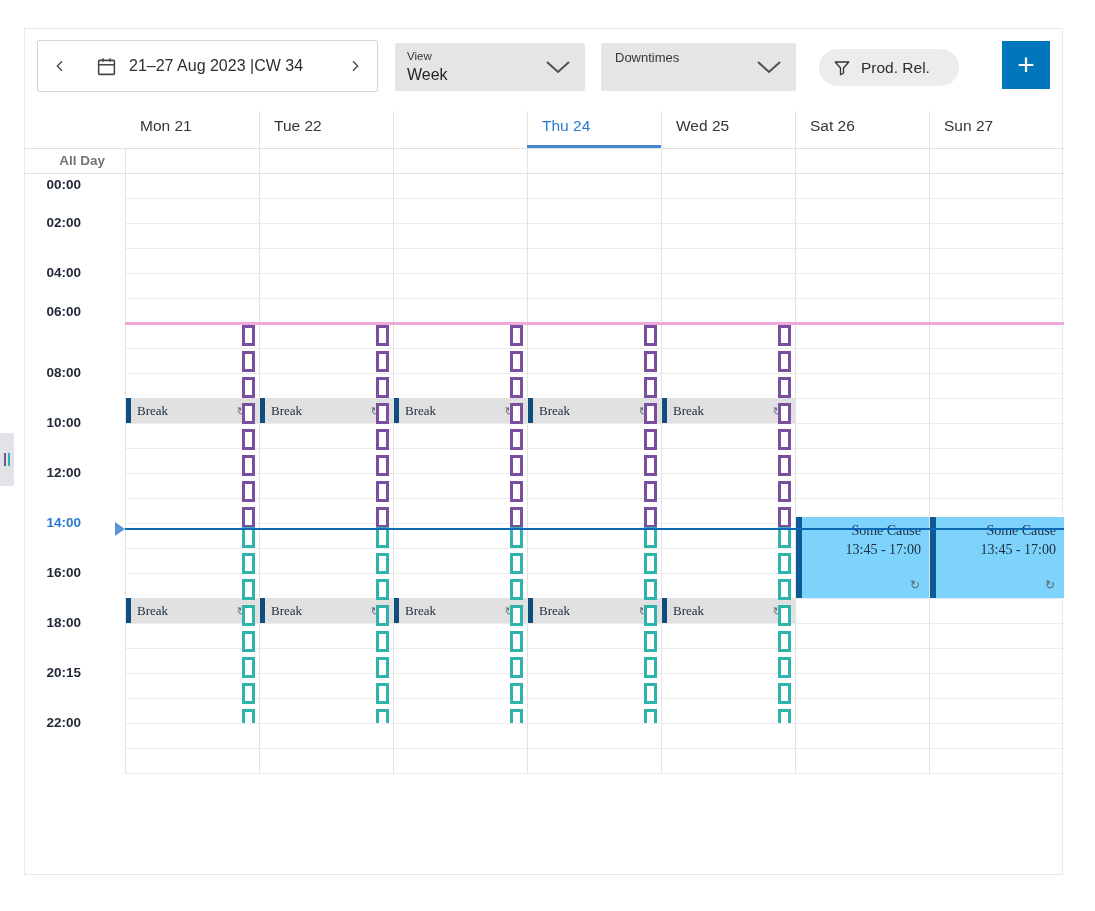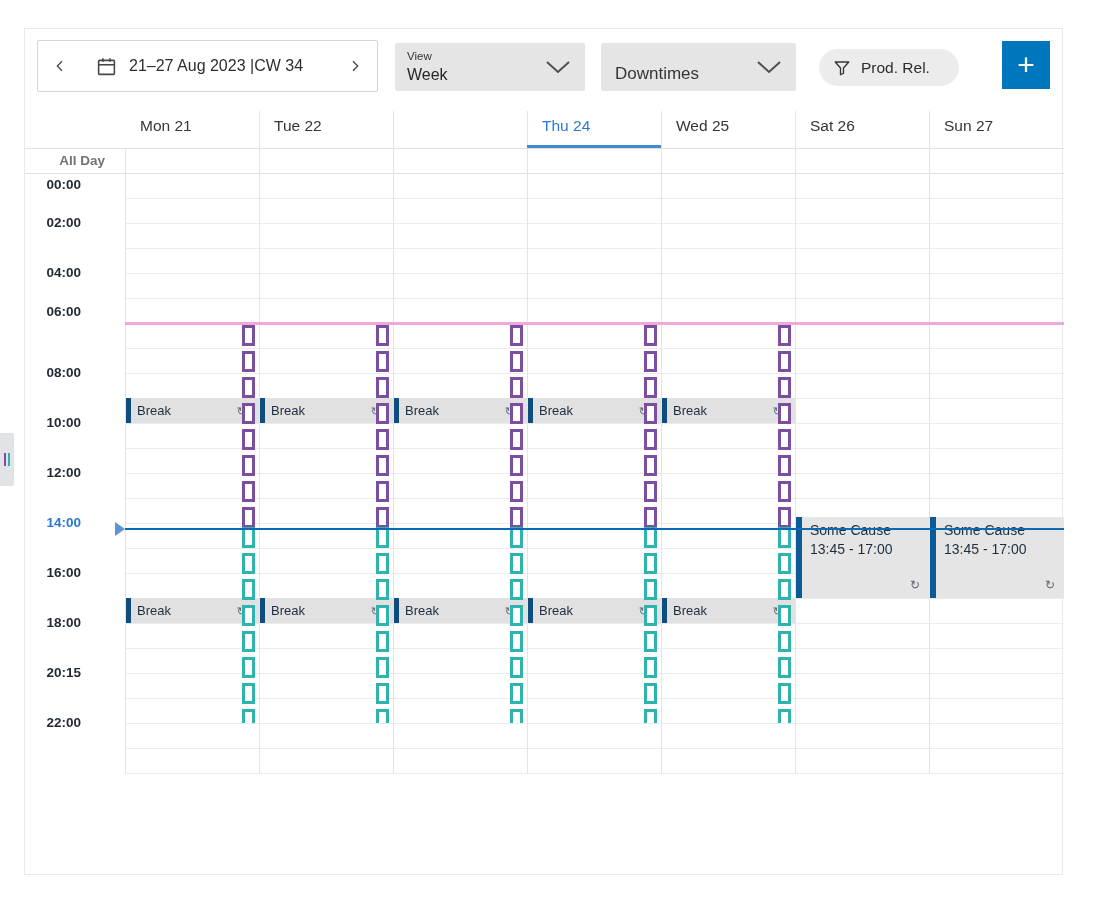--- a/index.html
+++ b/index.html
@@ -14,21 +14,21 @@
            border:1px solid #d5d5d5;border-radius:2px;background:#fff;
            display:flex;align-items:center;box-sizing:border-box;}
   .nav-btn{width:44px;height:100%;display:flex;align-items:center;justify-content:center;cursor:pointer;}
   .cal-icon{margin-left:14px;margin-right:12px;display:flex;align-items:center;}
   .date-label{font-size:16px;color:#2b2f33;white-space:nowrap;flex:1;}
 
   .select-box{position:absolute;top:14px;height:48px;background:#e5e5e5;border-radius:2px;cursor:pointer;}
   .select-box.view{left:370px;width:190px;}
   .select-box.downtimes{left:576px;width:195px;}
   .select-label{position:absolute;top:7px;left:12px;font-size:11.5px;color:#32363a;}
-  .select-label.big{font-size:17px;top:21px;left:14px;}
+  .select-label.big{font-size:13px;top:7px;left:14px;}
   .select-value{position:absolute;bottom:7px;left:12px;font-size:16px;color:#23272b;}
   .chev-down{position:absolute;right:14px;top:50%;transform:translateY(-50%);}
 
   .filter-pill{position:absolute;left:794px;top:20px;width:140px;height:37px;border-radius:19px;
                background:#ececec;display:flex;align-items:center;gap:10px;padding:0 16px 0 14px;
                box-sizing:border-box;cursor:pointer;}
   .filter-pill span{font-size:15.5px;color:#2b2f33;}
 
   .add-btn{position:absolute;left:977px;top:12px;width:48px;height:48px;background:#0077bd;
            color:#fff;display:flex;align-items:center;justify-content:center;
@@ -44,26 +44,26 @@
   .all-day-label{position:absolute;left:0;width:80px;top:124px;text-align:right;
                  font-weight:bold;font-size:13.5px;color:#737373;}
   .time-label{position:absolute;left:0;width:56px;text-align:right;font-weight:bold;
               font-size:13.5px;color:#1f2833;}
   .time-label.current{color:#2a7ad2;}
 
   .hline{position:absolute;height:1px;background:#ececec;z-index:0;}
   .hline.strong{background:#e0e0e0;}
   .vline{position:absolute;width:1px;background:#e4e4e4;z-index:0;}
 
-  .evt{position:absolute;box-sizing:border-box;z-index:2;cursor:pointer;}
+  .evt{position:absolute;box-sizing:border-box;z-index:2;cursor:pointer;font-family:Liberation Serif, serif;}
   .evt.compact{background:#e1e1e1;display:flex;align-items:center;}
   .evt.compact .title{font-size:13px;color:#1d2d3e;padding-left:6px;white-space:nowrap;}
   .evt.compact .recur{position:absolute;right:13px;top:50%;transform:translateY(-50%);
                       font-size:11px;color:#5b6771;}
-  .evt.block{background:#e5e5e5;padding:4px 8px;font-size:14px;color:#1d2d3e;line-height:19px;}
+  .evt.block{background:#7dd3fc;padding:4px 8px;font-size:14px;color:#1d2d3e;line-height:19px;text-align:right;}
   .evt.block .recur{position:absolute;right:9px;bottom:3px;font-size:12px;color:#5b6771;}
 
   .bar{position:absolute;width:13px;overflow:hidden;z-index:5;cursor:pointer;}
   .bar .seg{width:13px;height:21px;box-sizing:border-box;background:#fff;
             border-style:solid;border-width:3px;margin-bottom:5px;}
 
   .release-line{position:absolute;left:100px;width:939px;height:3px;z-index:3;}
   .now-line{position:absolute;left:100px;width:939px;height:2px;z-index:6;}
   .now-arrow{position:absolute;left:90px;width:0;height:0;border-top:7px solid transparent;
              border-bottom:7px solid transparent;border-left:10px solid #5d94d6;z-index:7;}

